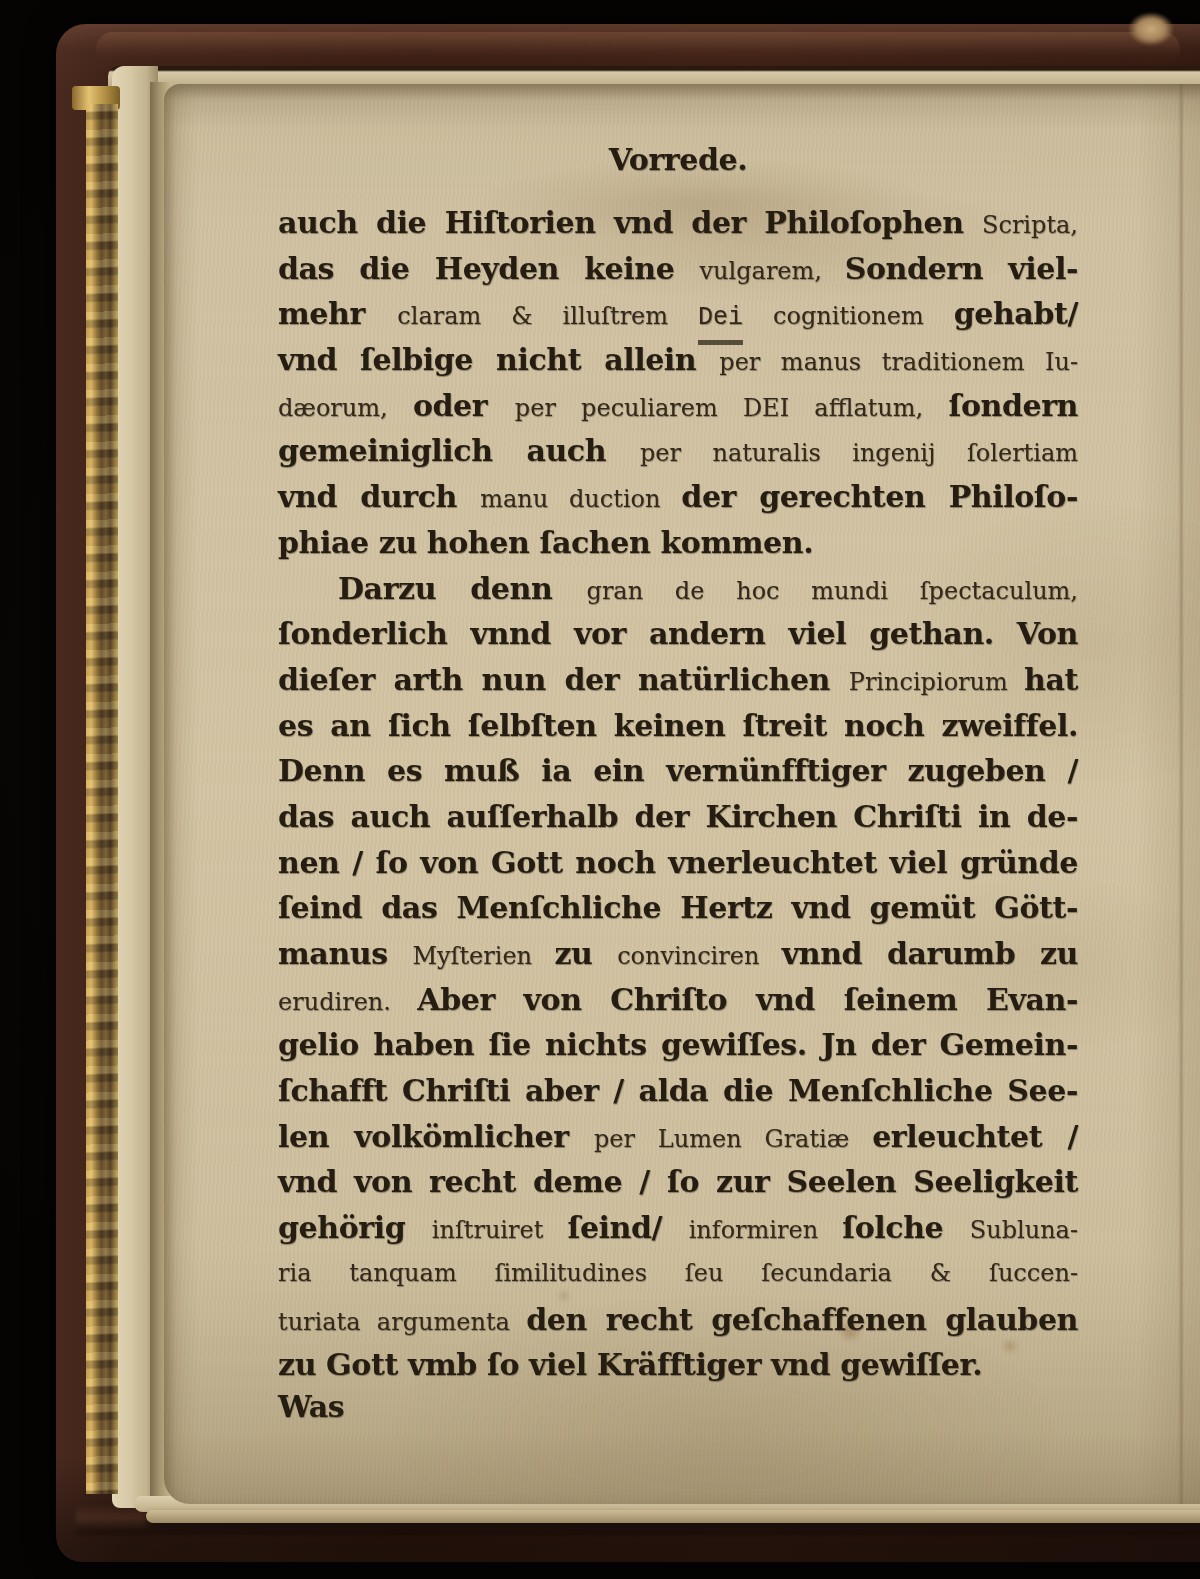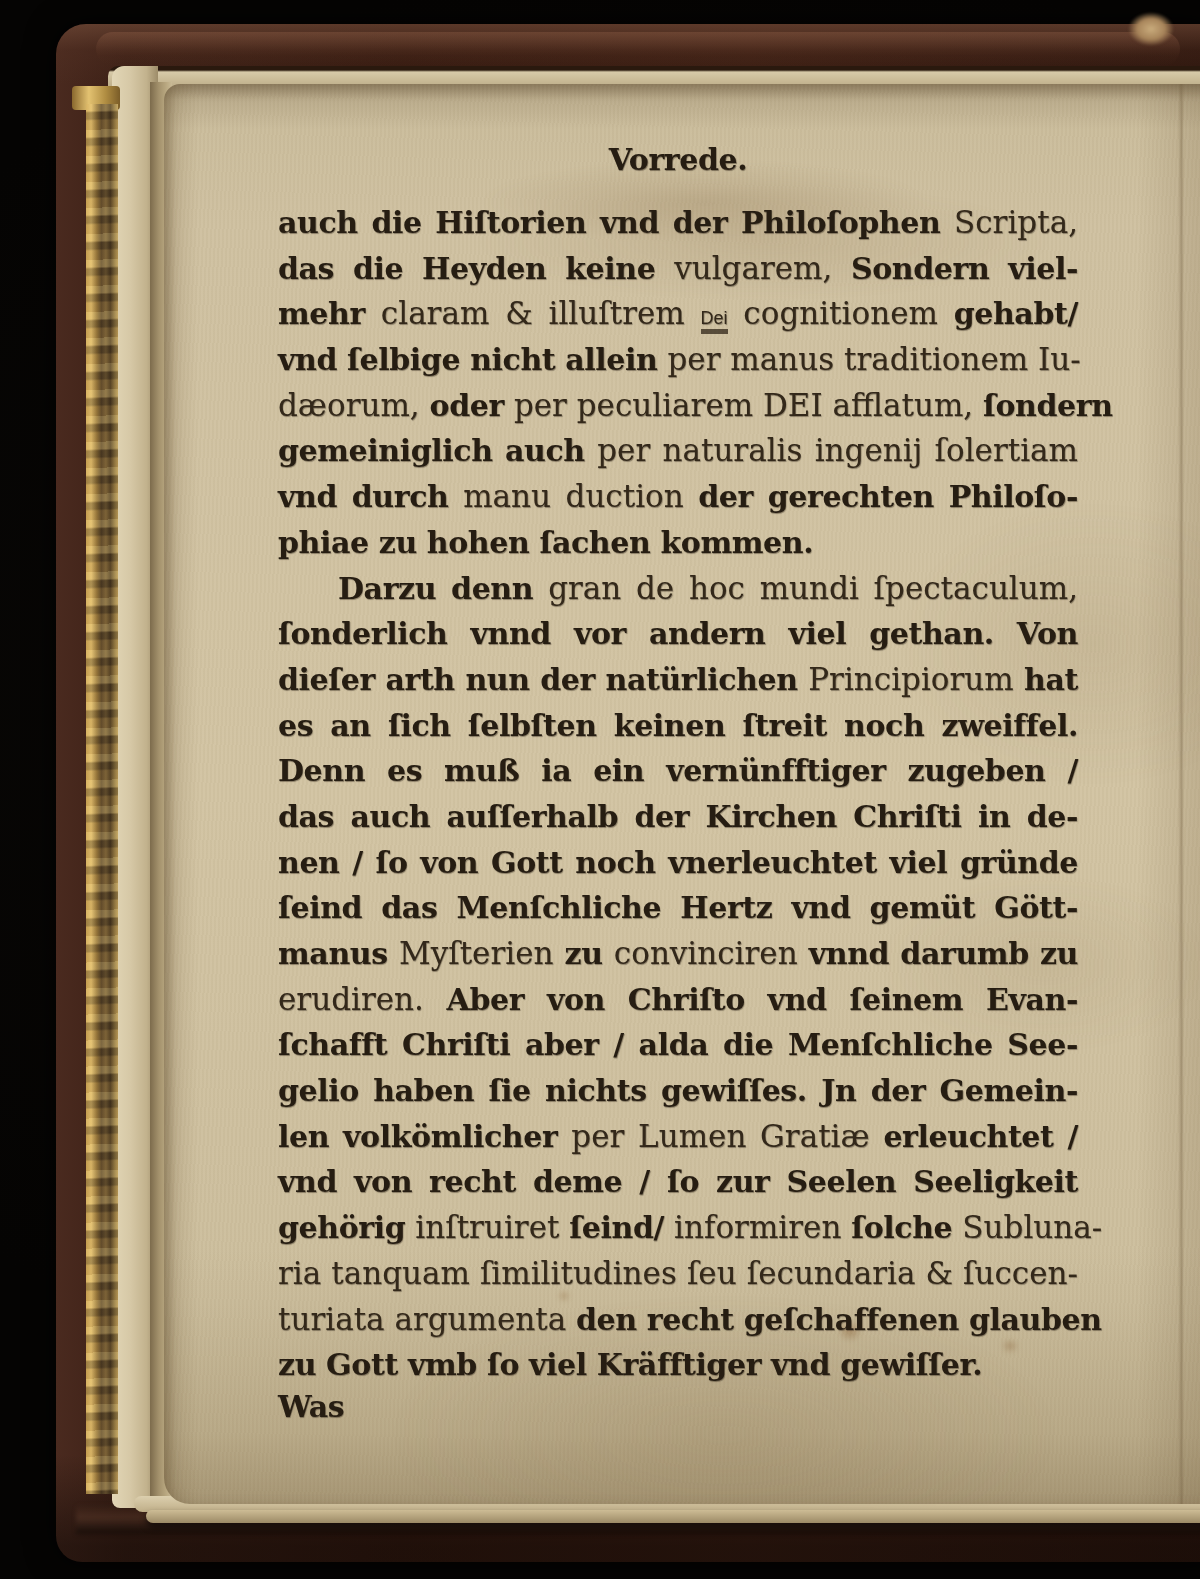--- a/index.html
+++ b/index.html
@@ -73,23 +73,23 @@
   .heading{position:absolute;left:114px;top:58px;width:800px;margin:0;
         text-align:center;font-size:29px;font-weight:700;color:#2a2115;
         letter-spacing:.5px;text-shadow:.6px .6px .8px rgba(35,25,14,.45);}
   .text-block{position:absolute;left:114px;top:116px;width:800px;}
   .line{height:45.7px;line-height:45.7px;white-space:nowrap;
         text-align:justify;text-align-last:justify;
         text-shadow:.6px .6px .8px rgba(35,25,14,.40);}
   .line.left{text-align:left;text-align-last:left;}
   .line.indent{text-indent:60px;}
   .f{font-family:"DejaVu Serif", serif;font-weight:700;font-size:30px;color:#261d12;letter-spacing:-.4px;}
-  .r{font-family:"DejaVu Serif", serif;font-weight:400;font-size:31px;color:#33281a;}
-  .ru{font-family:Liberation Sans, sans-serif;font-weight:400;font-size:18px;color:#33281a;
-      border-bottom:5px solid rgba(48,37,24,.75);padding-bottom:1px;}
+  .r{font-family:"DejaVu Serif", serif;font-weight:400;font-size:24px;color:#33281a;}
+  .ru{font-family:Liberation Mono, monospace;font-weight:400;font-size:25px;color:#33281a;
+      border-bottom:5px solid rgba(48,37,24,.75);padding-bottom:8px;}
   .catchword-row{position:absolute;left:114px;top:1300px;width:800px;
       padding-right:30px;box-sizing:border-box;height:46px;line-height:46px;
       text-shadow:.6px .6px .8px rgba(35,25,14,.40);}
 </style>
 </head>
 <body>
 
 <div class="stage">
 
   <div class="cover">
@@ -124,22 +124,22 @@
         <div class="line indent"><span class="f">Darzu denn </span><span class="r">gran de hoc mundi ſpectaculum,</span></div>
         <div class="line"><span class="f">ſonderlich vnnd vor andern viel gethan. Von</span></div>
         <div class="line"><span class="f">dieſer arth nun der natürlichen </span><span class="r">Principiorum </span><span class="f">hat</span></div>
         <div class="line"><span class="f">es an ſich ſelbſten keinen ſtreit noch zweiffel.</span></div>
         <div class="line"><span class="f">Denn es muß ia ein vernünfftiger zugeben /</span></div>
         <div class="line"><span class="f">das auch auſſerhalb der Kirchen Chriſti in de-</span></div>
         <div class="line"><span class="f">nen / ſo von Gott noch vnerleuchtet viel gründe</span></div>
         <div class="line"><span class="f">ſeind das Menſchliche Hertz vnd gemüt Gött-</span></div>
         <div class="line"><span class="f">manus </span><span class="r">Myſterien </span><span class="f">zu </span><span class="r">convinciren </span><span class="f">vnnd darumb zu</span></div>
         <div class="line"><span class="r">erudiren. </span><span class="f">Aber von Chriſto vnd ſeinem Evan-</span></div>
+        <div class="line"><span class="f">gelio haben ſie nichts gewiſſes. Jn der Gemein-</span></div>
         <div class="line"><span class="f">ſchafft Chriſti aber / alda die Menſchliche See-</span></div>
-        <div class="line"><span class="f">gelio haben ſie nichts gewiſſes. Jn der Gemein-</span></div>
         <div class="line"><span class="f">len volkömlicher </span><span class="r">per Lumen Gratiæ </span><span class="f">erleuchtet /</span></div>
         <div class="line"><span class="f">vnd von recht deme / ſo zur Seelen Seeligkeit</span></div>
         <div class="line"><span class="f">gehörig </span><span class="r">inſtruiret </span><span class="f">ſeind/ </span><span class="r">informiren </span><span class="f">ſolche </span><span class="r">Subluna-</span></div>
         <div class="line"><span class="r">ria tanquam ſimilitudines ſeu ſecundaria &amp; ſuccen-</span></div>
         <div class="line"><span class="r">turiata argumenta </span><span class="f">den recht geſchaffenen glauben</span></div>
         <div class="line left"><span class="f">zu Gott vmb ſo viel Kräfftiger vnd gewiſſer.</span></div>
       </div>
 
     <div class="catchword-row">
       <span class="f">Was</span>

